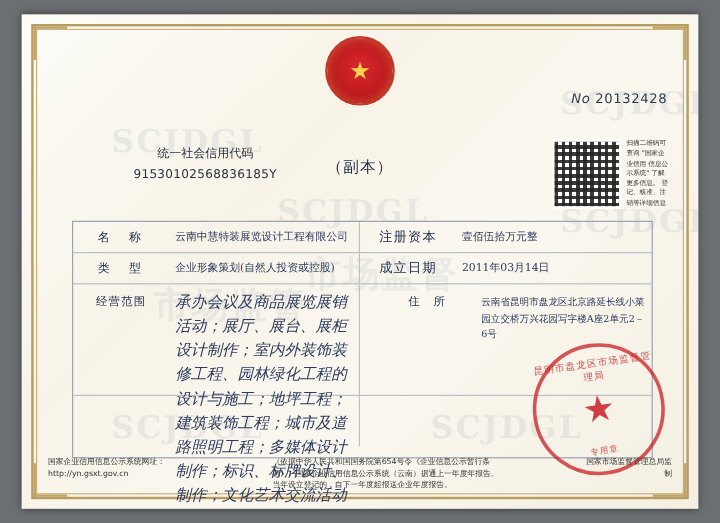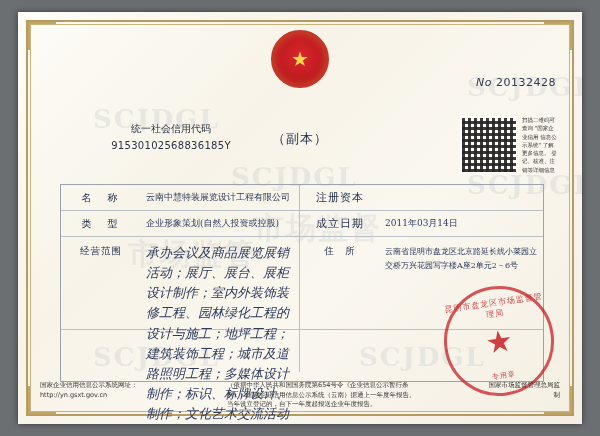--- a/index.html
+++ b/index.html
@@ -114,21 +114,21 @@
     display:flex;align-items:center;justify-content:center;text-align:right;
   }
   .val{
     flex:1;padding:5px 5px;font-size:9px;color:#2d3a5e;
     display:flex;align-items:center;
     font-family:"DejaVu Serif","Liberation Serif",serif;
   }
   .val.multi{display:block;line-height:1.55;font-size:13px;padding-top:6px;font-style:italic;}
   .lab.small{letter-spacing:1px;font-size:11px;}
 
-  .scope-row{height:92px;}
+  .scope-row{height:92px;gap:16px;}
   .scope-row .lab{align-items:flex-start;padding-top:8px;letter-spacing:1px;font-size:9.5px;}
   .addr-val{font-size:8px;line-height:1.7;display:block;padding-top:8px;}
 
   .reg-row{height:42px;}
 
   .date-line{
     position:absolute;right:112px;bottom:46px;
     font-size:10px;color:#2d3a5e;letter-spacing:4px;
     font-family:"DejaVu Serif","Liberation Serif",serif;
   }
@@ -208,20 +208,21 @@
 
   <div class="table">
 
     <div class="row">
       <div class="cell-l">
         <div class="lab">名　称</div>
         <div class="val">云南中慧特装展览设计工程有限公司</div>
       </div>
       <div class="cell-r">
         <div class="lab small">注册资本</div>
+        <div class="val">壹佰伍拾万元整</div>
       </div>
     </div>
 
     <div class="row">
       <div class="cell-l">
         <div class="lab">类　型</div>
         <div class="val">企业形象策划(自然人投资或控股)</div>
       </div>
       <div class="cell-r">
         <div class="lab small">成立日期</div>

